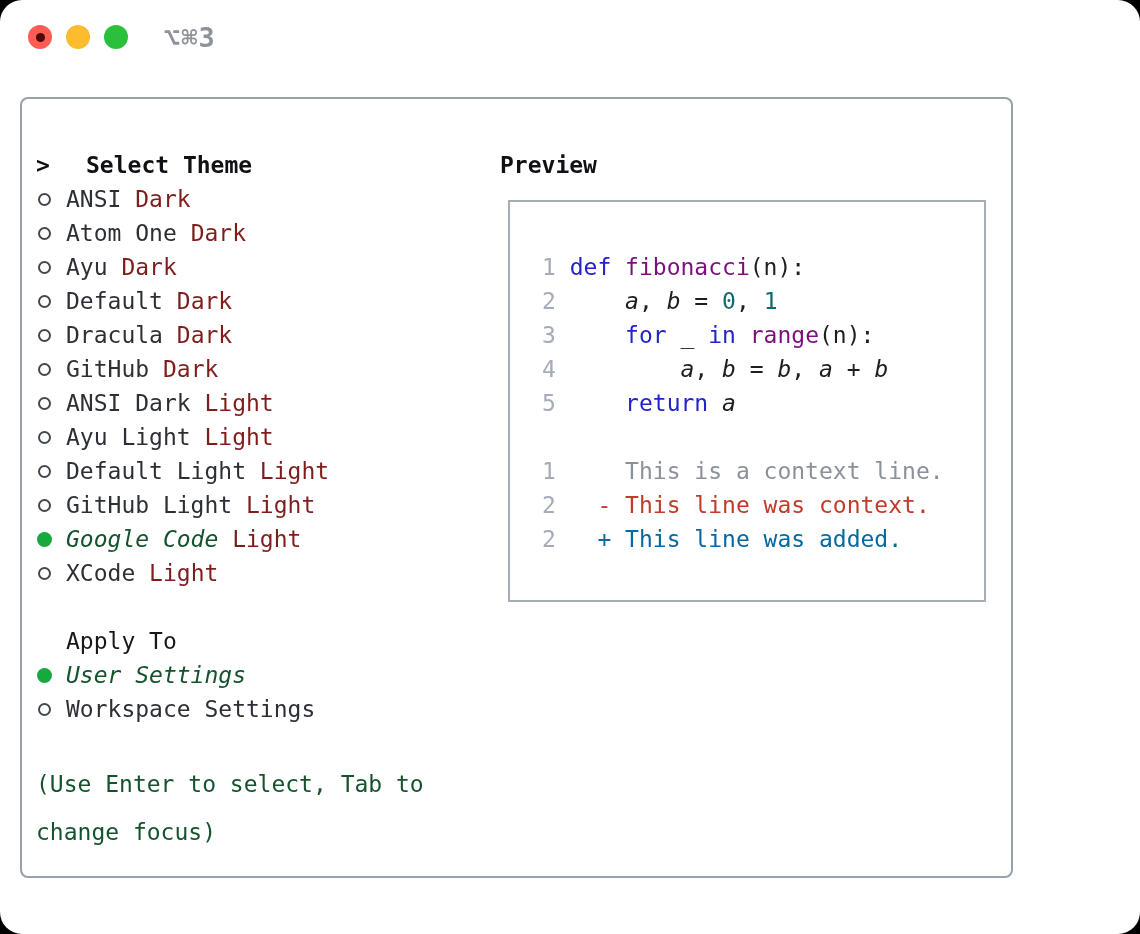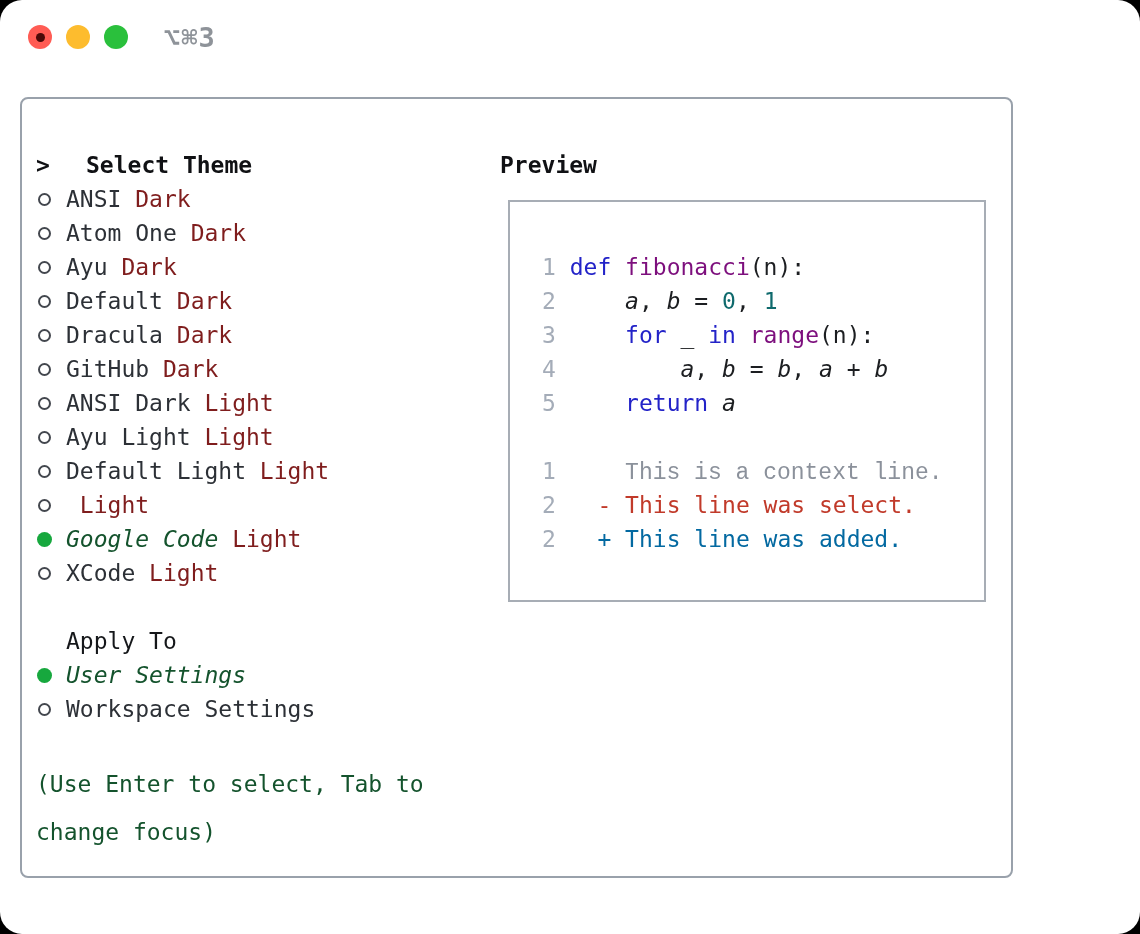--- a/index.html
+++ b/index.html
@@ -35,21 +35,21 @@
                  font-size:23px;font-weight:bold;color:#101114;}
   .preview-box{position:absolute;left:508px;top:200px;width:478px;height:402px;border:2px solid #a7adb5;box-sizing:border-box;
                padding:48px 0 0 20px;overflow:hidden;}
   .cline{height:34px;line-height:34px;font-size:23px;white-space:pre;color:#1c1e21;margin-left:12px;}
   .ln{color:#a4acb8;}
   .kw{color:#2323c8;}
   .fn{color:#7d0f7d;}
   .lit{color:#0f6a6d;}
   .var{font-style:italic;}
   .pl{color:#1c1e21;}
-  .ctx{color:#8b919b;font-family:Liberation Mono, monospace;}
+  .ctx{color:#8b919b;}
   .del{color:#c13a2a;}
   .add{color:#0369a1;}
 </style>
 </head>
 <body>
 
 <div class="window">
 
   <div class="titlebar">
     <div class="lights">
@@ -71,21 +71,21 @@
     <div id="theme-rows">
         <div class="row"><span class="mark"><span class="dot"></span></span><span class="lbl">ANSI</span><span class="variant"> Dark</span></div>
         <div class="row"><span class="mark"><span class="dot"></span></span><span class="lbl">Atom One</span><span class="variant"> Dark</span></div>
         <div class="row"><span class="mark"><span class="dot"></span></span><span class="lbl">Ayu</span><span class="variant"> Dark</span></div>
         <div class="row"><span class="mark"><span class="dot"></span></span><span class="lbl">Default</span><span class="variant"> Dark</span></div>
         <div class="row"><span class="mark"><span class="dot"></span></span><span class="lbl">Dracula</span><span class="variant"> Dark</span></div>
         <div class="row"><span class="mark"><span class="dot"></span></span><span class="lbl">GitHub</span><span class="variant"> Dark</span></div>
         <div class="row"><span class="mark"><span class="dot"></span></span><span class="lbl">ANSI Dark</span><span class="variant"> Light</span></div>
         <div class="row"><span class="mark"><span class="dot"></span></span><span class="lbl">Ayu Light</span><span class="variant"> Light</span></div>
         <div class="row"><span class="mark"><span class="dot"></span></span><span class="lbl">Default Light</span><span class="variant"> Light</span></div>
-        <div class="row"><span class="mark"><span class="dot"></span></span><span class="variant"> Light</span></div>
+        <div class="row"><span class="mark"><span class="dot"></span></span><span class="lbl">GitHub Light</span><span class="variant"> Light</span></div>
         <div class="row"><span class="mark"><span class="dot-filled"></span></span><span class="lbl sel">Google Code</span><span class="variant"> Light</span></div>
         <div class="row"><span class="mark"><span class="dot"></span></span><span class="lbl">XCode</span><span class="variant"> Light</span></div>
       </div>
     <div class="spacer"></div>
     <div class="row applylbl">Apply To</div>
     <div id="apply-rows">
         <div class="row"><span class="mark"><span class="dot-filled"></span></span><span class="lbl sel">User Settings</span></div>
         <div class="row"><span class="mark"><span class="dot"></span></span><span class="lbl">Workspace Settings</span></div>
       </div>
     <div class="spacer"></div>
@@ -96,18 +96,18 @@
 
   <div class="preview-box">
     <div id="code">
         <div class="cline"><span class="ln">1 </span><span class="kw">def</span><span class="pl"> </span><span class="fn">fibonacci</span><span class="pl">(n):</span></div>
         <div class="cline"><span class="ln">2 </span><span class="pl">    </span><span class="var">a</span><span class="pl">, </span><span class="var">b</span><span class="pl"> = </span><span class="lit">0</span><span class="pl">, </span><span class="lit">1</span></div>
         <div class="cline"><span class="ln">3 </span><span class="pl">    </span><span class="kw">for</span><span class="pl"> _ </span><span class="kw">in</span><span class="pl"> </span><span class="fn">range</span><span class="pl">(n):</span></div>
         <div class="cline"><span class="ln">4 </span><span class="pl">        </span><span class="var">a</span><span class="pl">, </span><span class="var">b</span><span class="pl"> = </span><span class="var">b</span><span class="pl">, </span><span class="var">a</span><span class="pl"> + </span><span class="var">b</span></div>
         <div class="cline"><span class="ln">5 </span><span class="pl">    </span><span class="kw">return</span><span class="pl"> </span><span class="var">a</span></div>
         <div class="cline"></div>
         <div class="cline"><span class="ln">1</span><span class="pl">     </span><span class="ctx">This is a context line.</span></div>
-        <div class="cline"><span class="ln">2</span><span class="pl">   </span><span class="del">- This line was select.</span></div>
+        <div class="cline"><span class="ln">2</span><span class="pl">   </span><span class="del">- This line was context.</span></div>
         <div class="cline"><span class="ln">2</span><span class="pl">   </span><span class="add">+ This line was added.</span></div>
       </div>
   </div>
 
 </div>
 
 </body></html>

